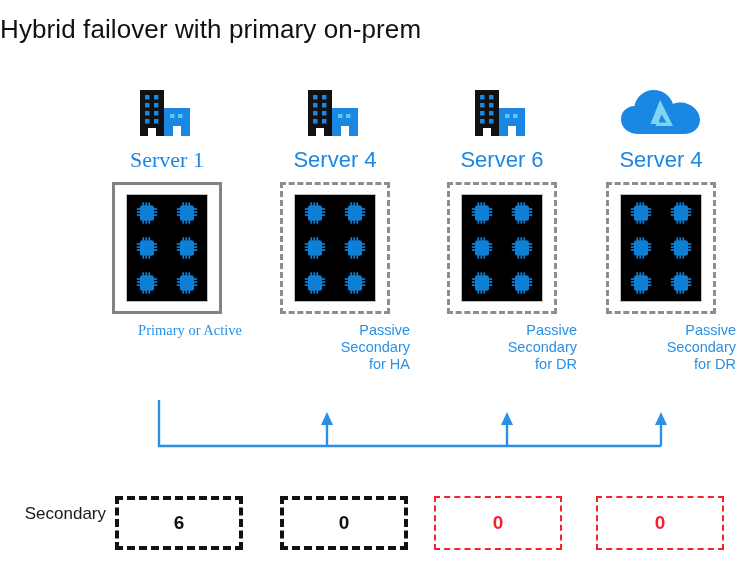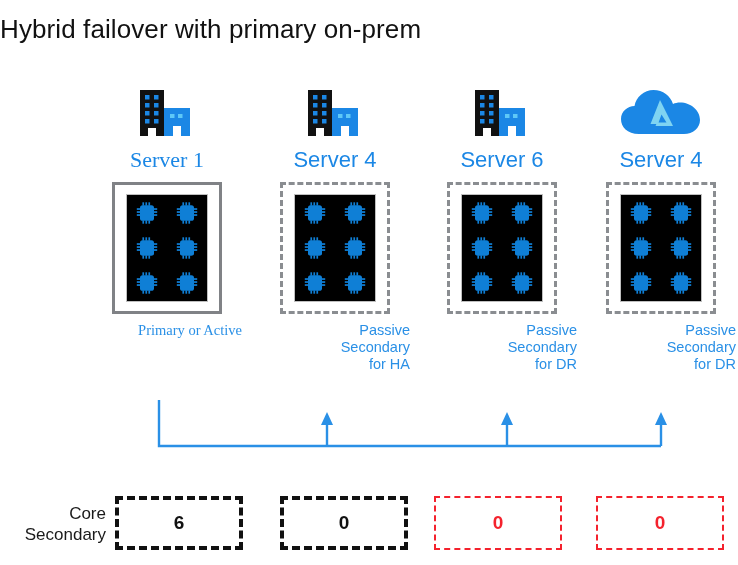--- a/index.html
+++ b/index.html
@@ -692,21 +692,20 @@
       <path d="M661 46 L661 22"></path>
     </g>
     <g fill="#2a90e6">
       <path d="M327 12 L333 25 L321 25 Z"></path>
       <path d="M507 12 L513 25 L501 25 Z"></path>
       <path d="M661 12 L667 25 L655 25 Z"></path>
     </g>
   </svg>
 
   <div class="core-label">
-    <span class="ln">Core</span>
     <span class="ln">Secondary</span>
   </div>
 
   <div class="lic black lic-1">6</div>
   <div class="lic black lic-2">0</div>
   <div class="lic red lic-3">0</div>
   <div class="lic red lic-4">0</div>
 
 </div>
 

